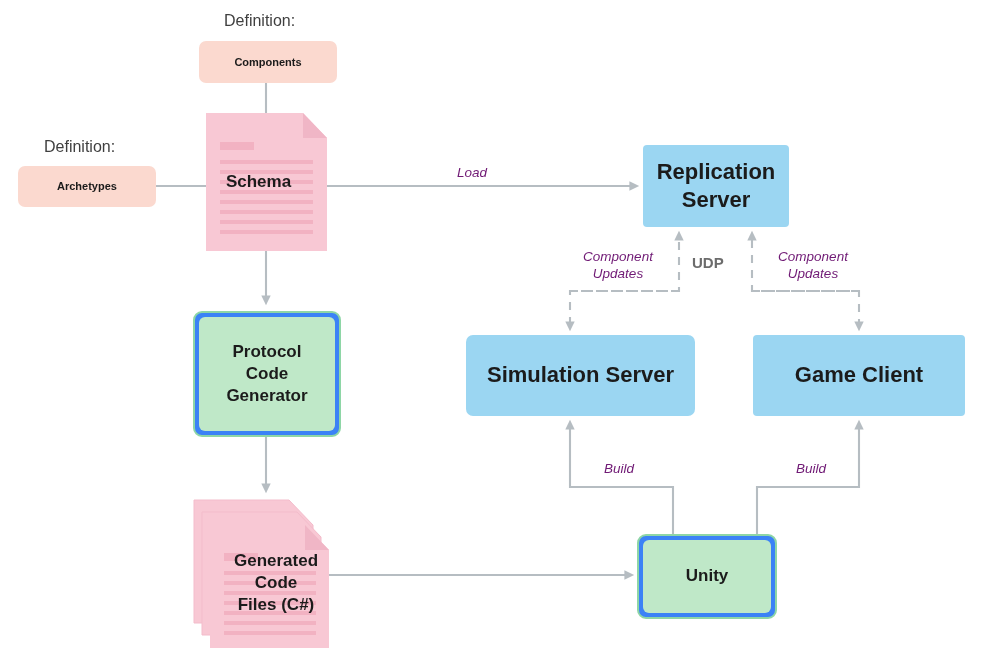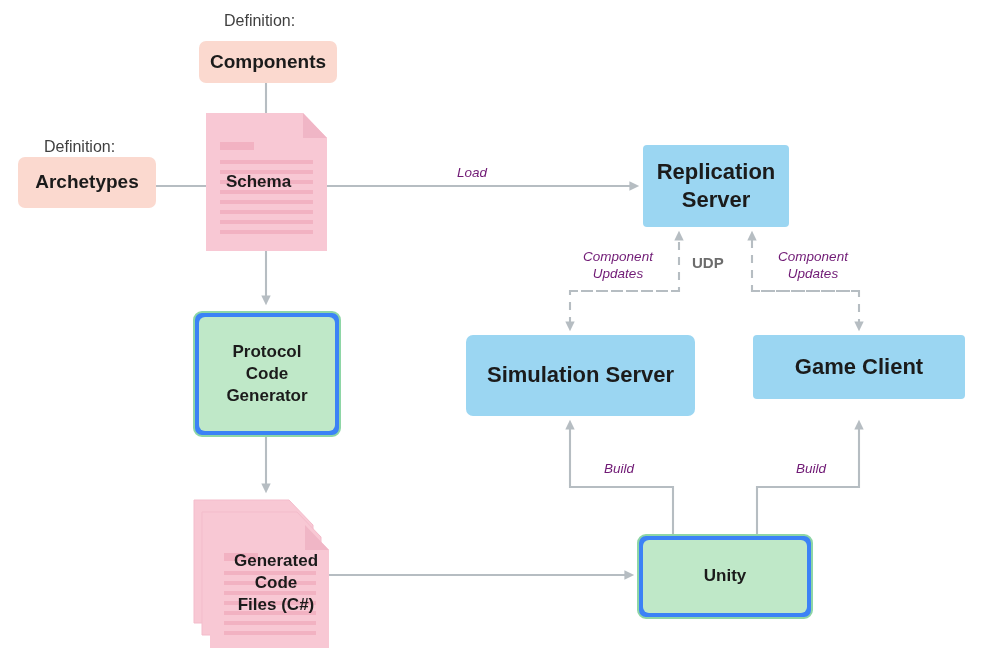--- a/index.html
+++ b/index.html
@@ -37,21 +37,21 @@
     color: #1b1b1b;
     font-weight: bold;
     line-height: 1.28;
     z-index: 3;
   }
 
   
   .chip {
     background: #fbd9cf;
     border-radius: 7px;
-    font-size: 19px;
+    font-size: 11px;
   }
 
   
   .blue {
     background: #9bd6f2;
     border-radius: 4px;
     font-size: 22px;
   }
 
   
@@ -176,21 +176,21 @@
   </svg>
 
   <div class="caption" style="left:224px; top:12px;">Definition:</div>
 
   <div class="caption" style="left:44px; top:138px;">Definition:</div>
 
   <div class="node chip" style="left:199px; top:41px; width:138px; height:42px;">
     <span>Components</span>
   </div>
 
-  <div class="node chip" style="left:18px; top:157px; width:138px; height:51px;justify-content:center;">
+  <div class="node chip" style="left:18px; top:166px; width:138px; height:41px;justify-content:center;">
     <span>Archetypes</span>
   </div>
 
   <div class="doc-wrap" style="left:206px; top:113px; width:121px; height:138px;">
     <svg width="121" height="138" viewBox="0 0 121 138" xmlns="http://www.w3.org/2000/svg">
       <path d="M0,0 L97,0 L121,25 L121,138 L0,138 Z" fill="#f8c8d4"></path>
       <path d="M97,0 L97,25 L121,25" fill="#f0b6c6"></path>
       <g fill="#f2b2c2">
         <rect x="14" y="29" width="34" height="8"></rect>
         <rect x="14" y="47" width="93" height="4"></rect>
@@ -241,25 +241,25 @@
 
   <div class="node blue" style="left:643px; top:145px; width:146px; height:82px;">
     <span style="white-space:pre-line;">Replication
 Server</span>
   </div>
 
   <div class="node blue" style="left:466px; top:335px; width:229px; height:81px;border-radius:7px;">
     <span>Simulation Server</span>
   </div>
 
-  <div class="node blue" style="left:753px; top:335px; width:212px; height:64px;">
+  <div class="node blue" style="left:753px; top:335px; width:212px; height:81px;">
     <span>Game Client</span>
   </div>
 
-  <div class="green-frame" style="left:637px; top:534px; width:176px; height:85px;">
+  <div class="green-frame" style="left:637px; top:534px; width:140px; height:85px;">
     <div class="green-inner">
       <span>Unity</span>
     </div>
   </div>
 
   <div class="edge-label" style="left:452px; top:165px; width:40px;">Load</div>
 
   <div class="edge-label" style="left:575px; top:249px; width:86px;">Component</div>
   <div class="edge-label" style="left:575px; top:266px; width:86px;">Updates</div>
 

